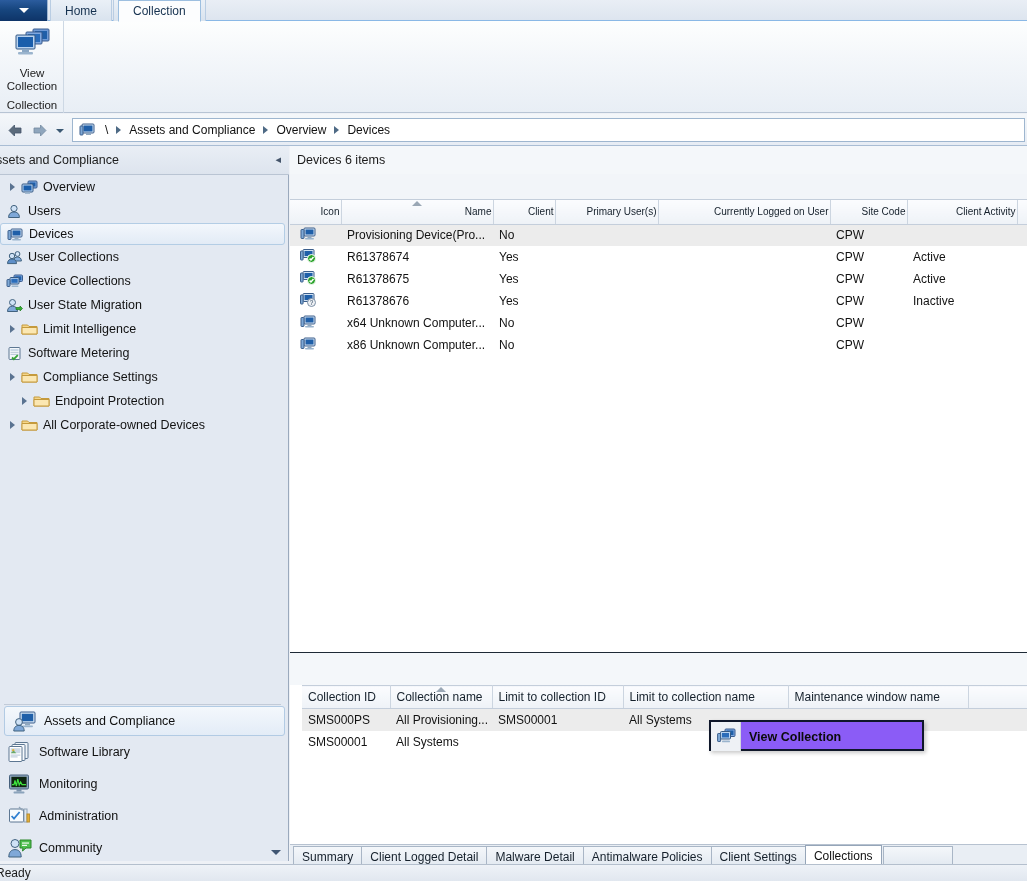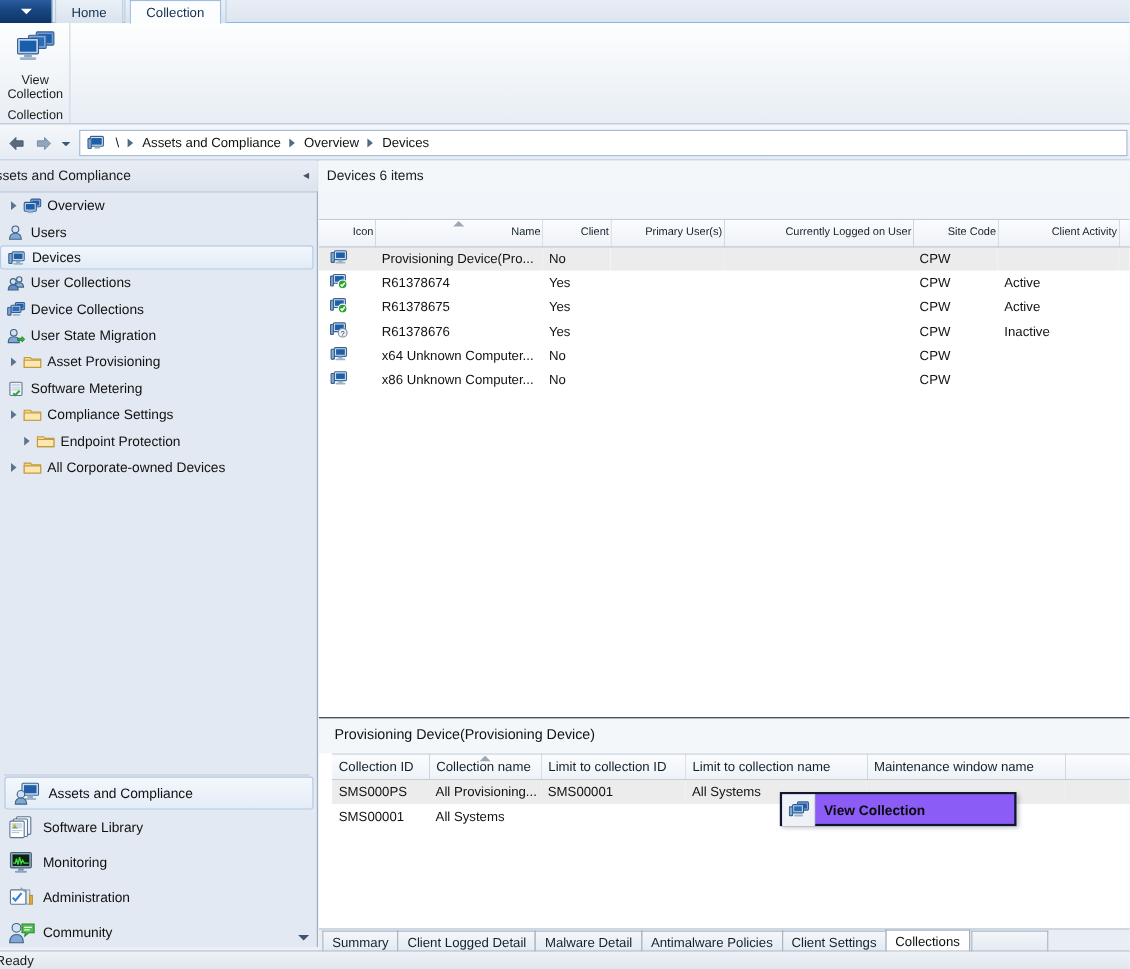--- a/index.html
+++ b/index.html
@@ -518,21 +518,21 @@
       <div class="tree-item indent2" style="padding-left:6px;">
         <span class="expander">
             <span class="tri"></span>
           </span>
         <span class="t-icon">
           <svg width="17" height="14" viewBox="0 0 17 14">
             <path d="M1 3 L1 12 L16 12 L16 4.5 L8 4.5 L6.6 3 Z" fill="#f5d68a" stroke="#c59a3c"></path>
             <path d="M1 5.5 L16 5.5 L16 12 L1 12 Z" fill="#fbe7b2" stroke="#c59a3c"></path>
           </svg>
         </span>
-        <span>Asset Provisioning</span>
+        <span>Limit Intelligence</span>
       </div>
 
       <div class="tree-item indent1">
         <span class="t-icon">
           <svg width="17" height="15" viewBox="0 0 17 15">
             <rect x="3" y="1.5" width="11" height="12" rx="1" fill="#f3f7fb" stroke="#5d7792"></rect>
             <rect x="4.5" y="3" width="8" height="2.2" fill="#cbd9e7"></rect>
             <rect x="4.5" y="6.2" width="8" height="0.9" fill="#b7c6d6"></rect>
             <rect x="4.5" y="8" width="8" height="0.9" fill="#b7c6d6"></rect>
             <path d="M6 11.5 L7.8 13.2 L11.8 9.2" fill="none" stroke="#35a335" stroke-width="1.8"></path>
@@ -798,21 +798,20 @@
             <td>CPW</td>
             <td></td>
             <td></td>
           </tr>
         </tbody>
       </table>
     </div>
   </div>
 
   <div class="detail">
-    <div class="detail-title">Provisioning Device(Provisioning Device)</div>
     <div class="detail-grid-wrap">
       <table class="dgrid">
         <colgroup>
           <col style="width:88px">
             <col style="width:102px">
             <col style="width:131px">
           <col style="width:165px">
             <col style="width:180px">
             <col style="width:71px">
         </colgroup>

